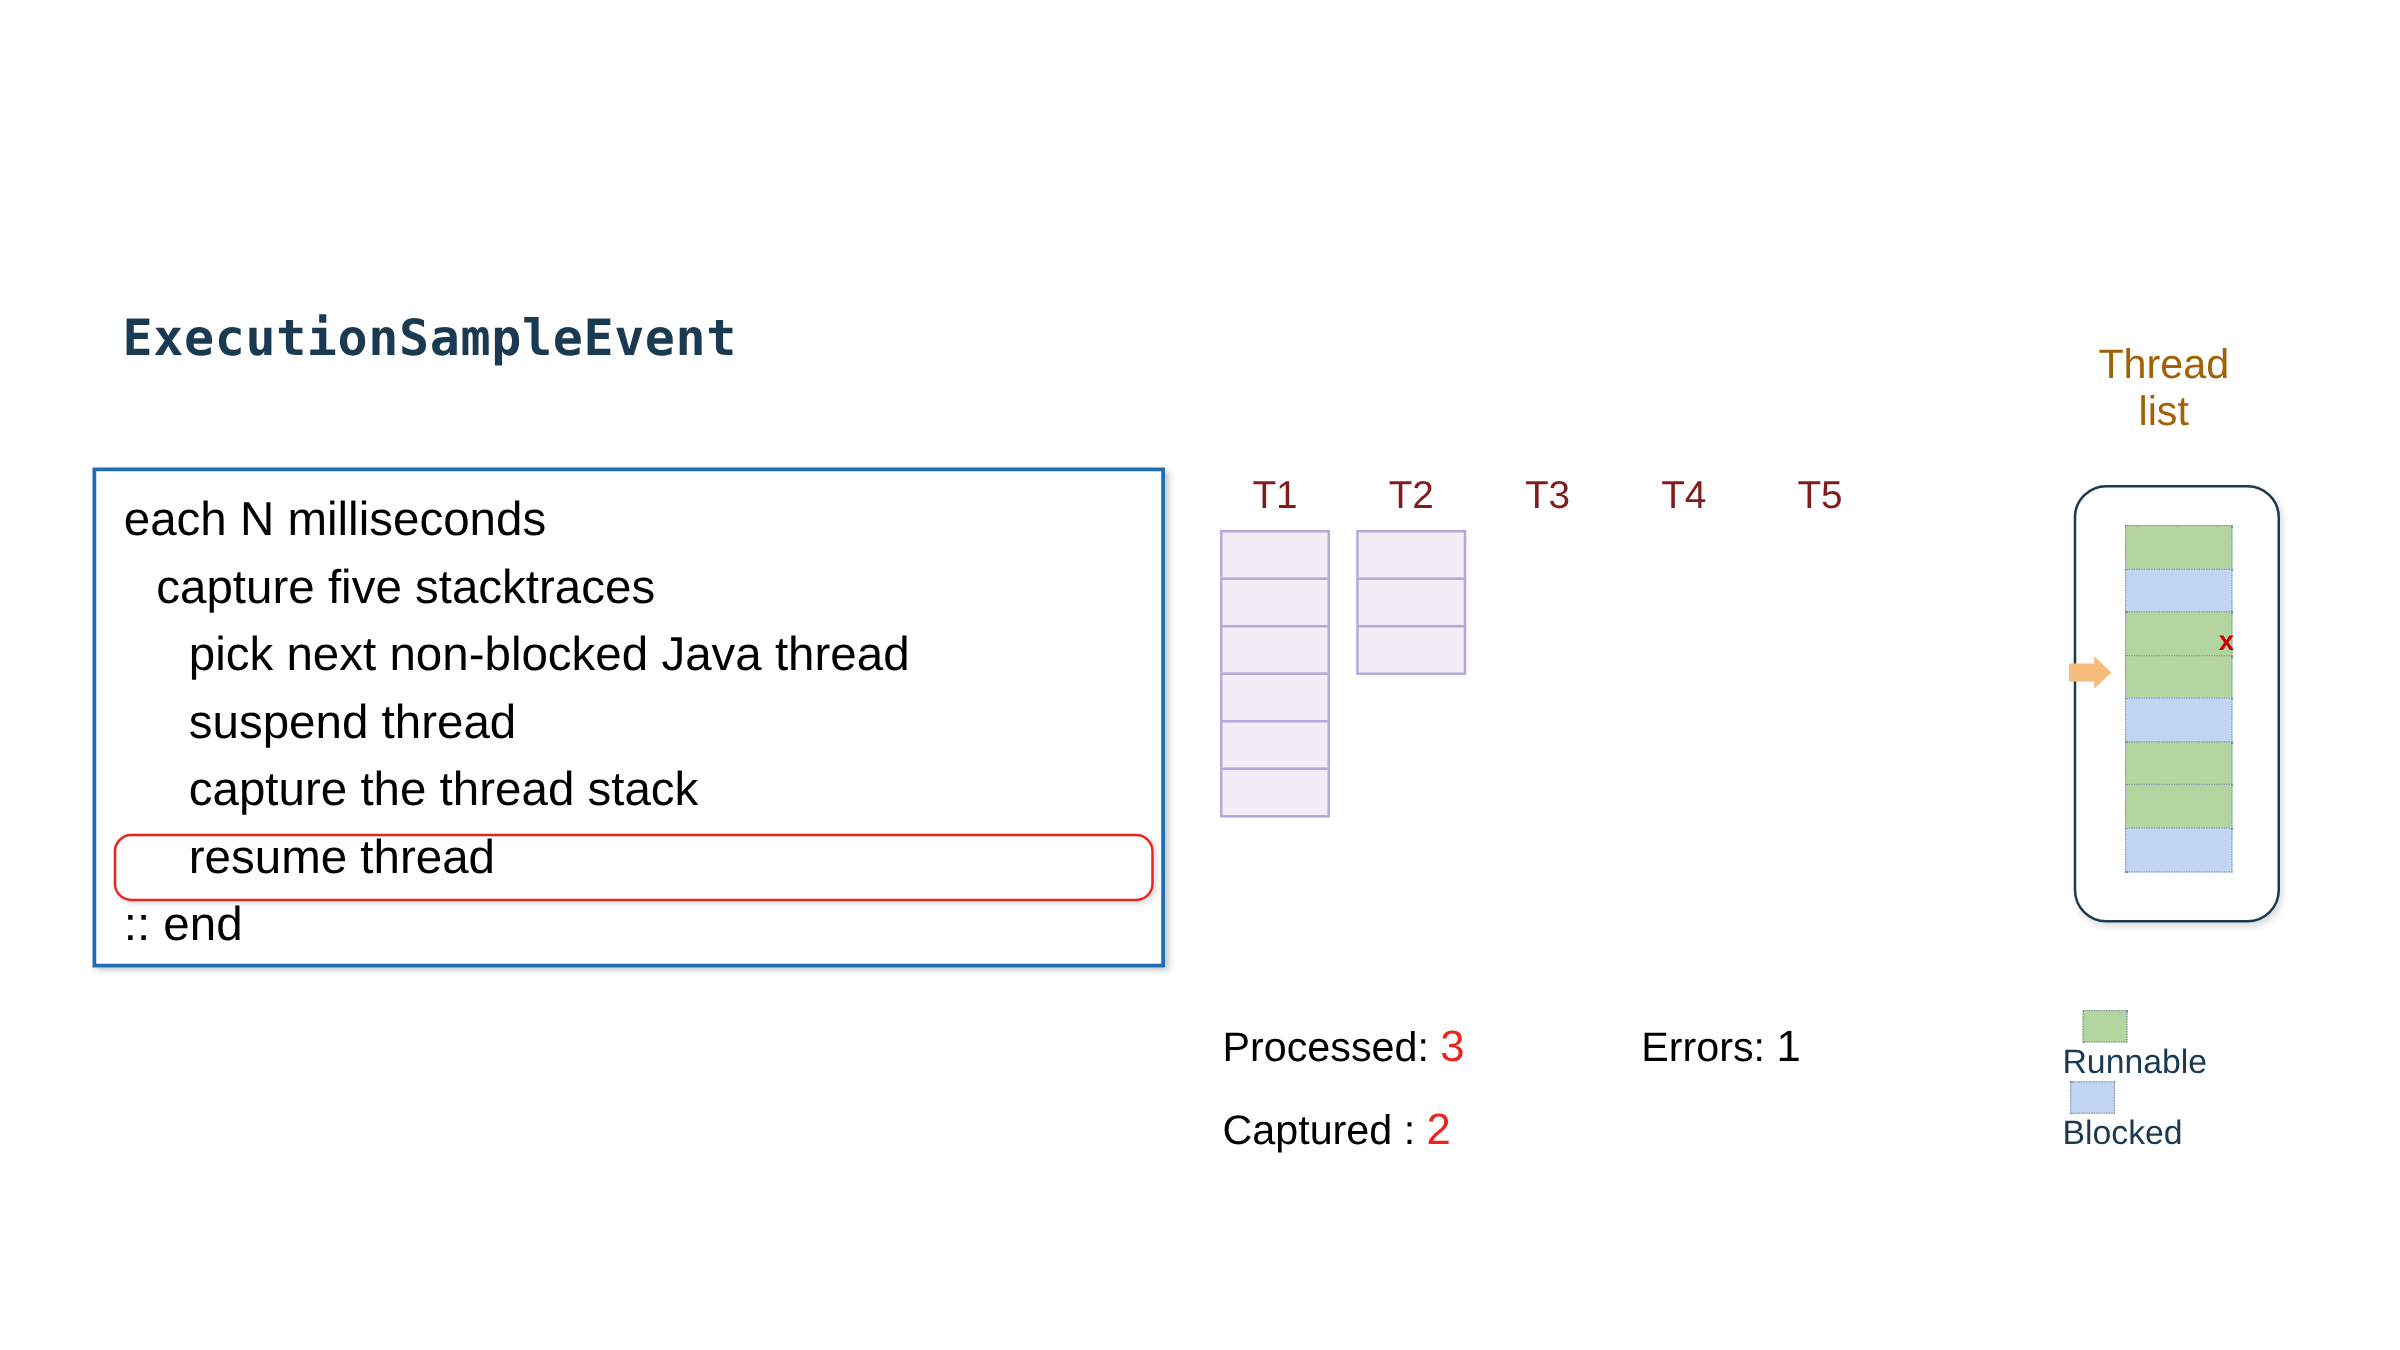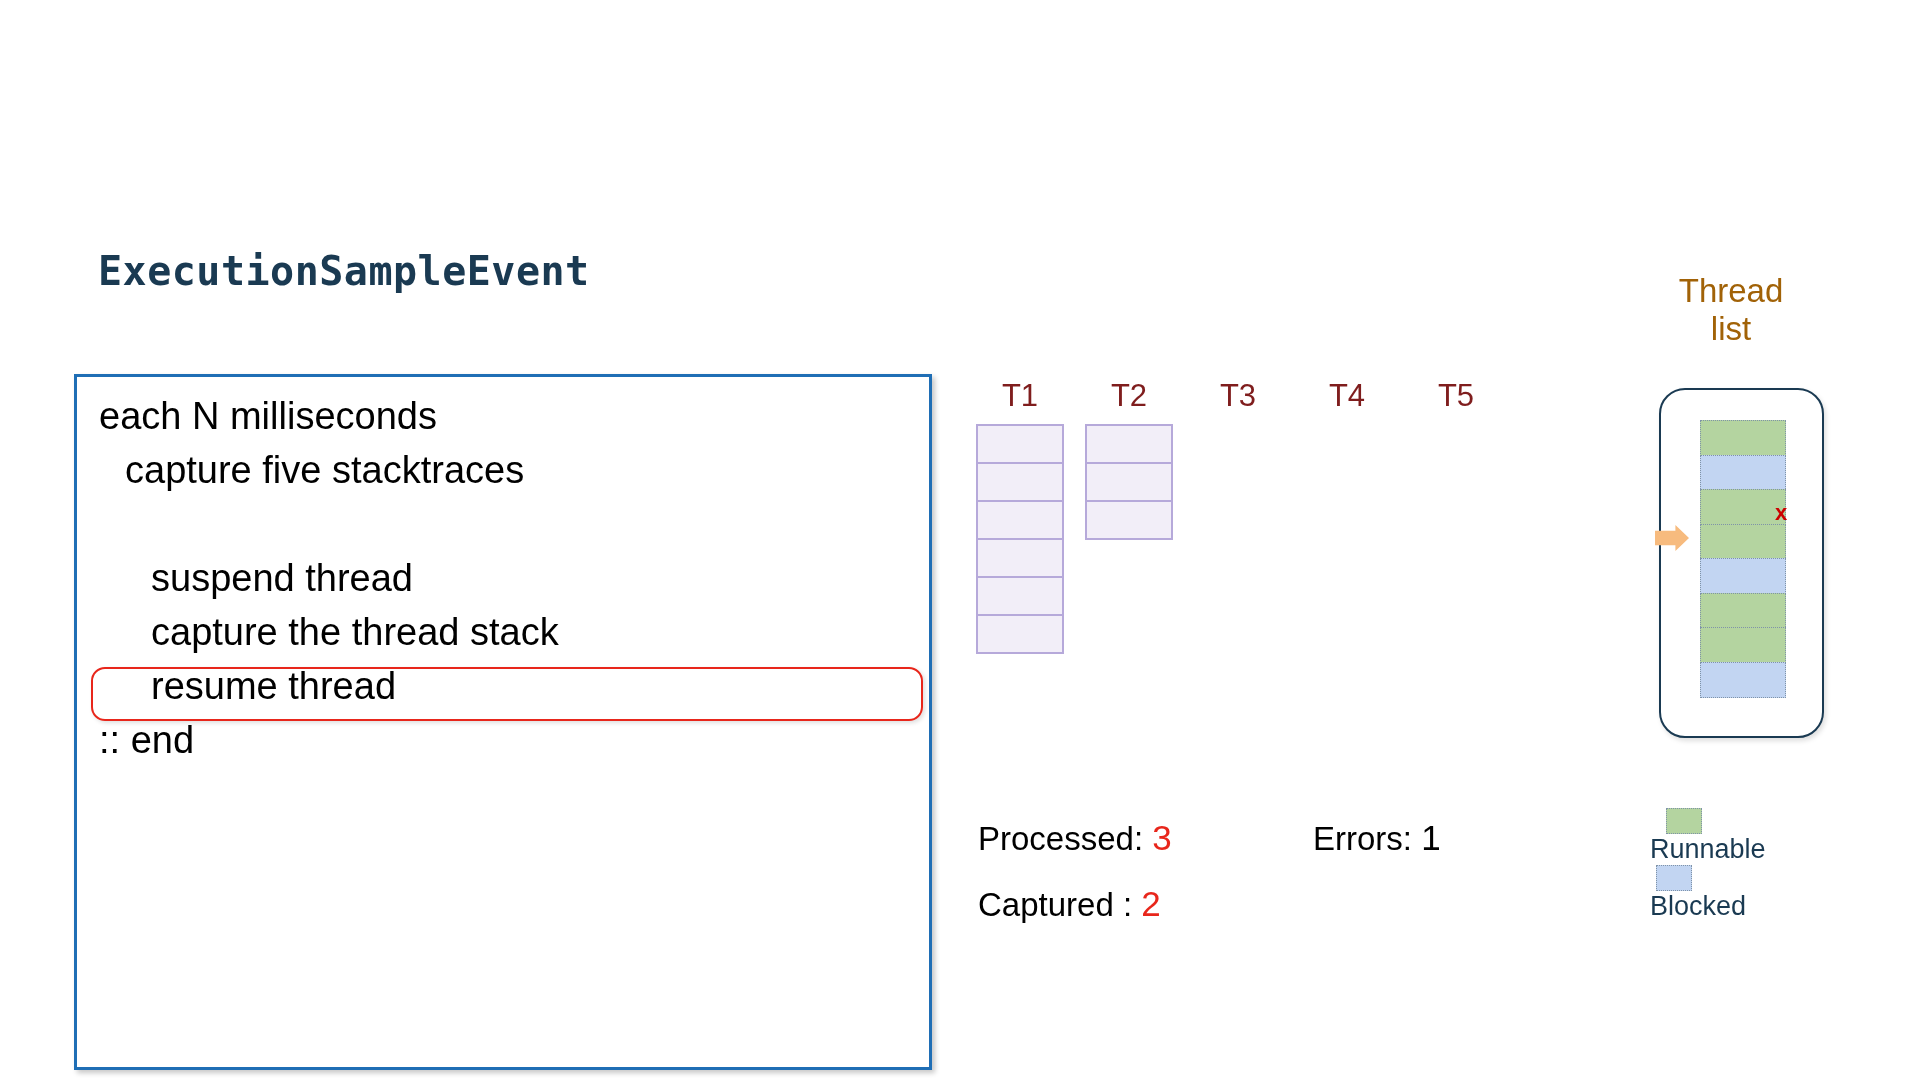--- a/index.html
+++ b/index.html
@@ -27,21 +27,21 @@
     color: #1a3a52;
     white-space: nowrap;
   }
 
   
   #pseudocode-box {
     position: absolute;
     left: 74px;
     top: 374px;
     width: 858px;
-    height: 696px;
+    height: 400px;
     border: 3px solid #1f6eb5;
     background: #ffffff;
     box-sizing: border-box;
     box-shadow: 3px 3px 5px rgba(0,0,0,0.22);
   }
   .code-line {
     position: absolute;
     font-size: 38px;
     color: #000000;
     white-space: nowrap;
@@ -180,20 +180,21 @@
 <div id="event-title">ExecutionSampleEvent</div>
 
 <div id="pseudocode-box">
 
   <div id="highlight-rect"></div>
 
   <div class="code-line" style="left:22px;  top:20px;">each N milliseconds</div>
 
   <div class="code-line" style="left:48px;  top:74px;">capture five stacktraces</div>
 
+  <div class="code-line" style="left:74px;  top:128px;">pick next non-blocked Java thread</div>
 
   <div class="code-line" style="left:74px;  top:182px;">suspend thread</div>
 
   <div class="code-line" style="left:74px;  top:236px;">capture the thread stack</div>
 
   <div class="code-line" style="left:74px;  top:290px;">resume thread</div>
 
   <div class="code-line" style="left:22px;  top:344px;">:: end</div>
 
 </div>

